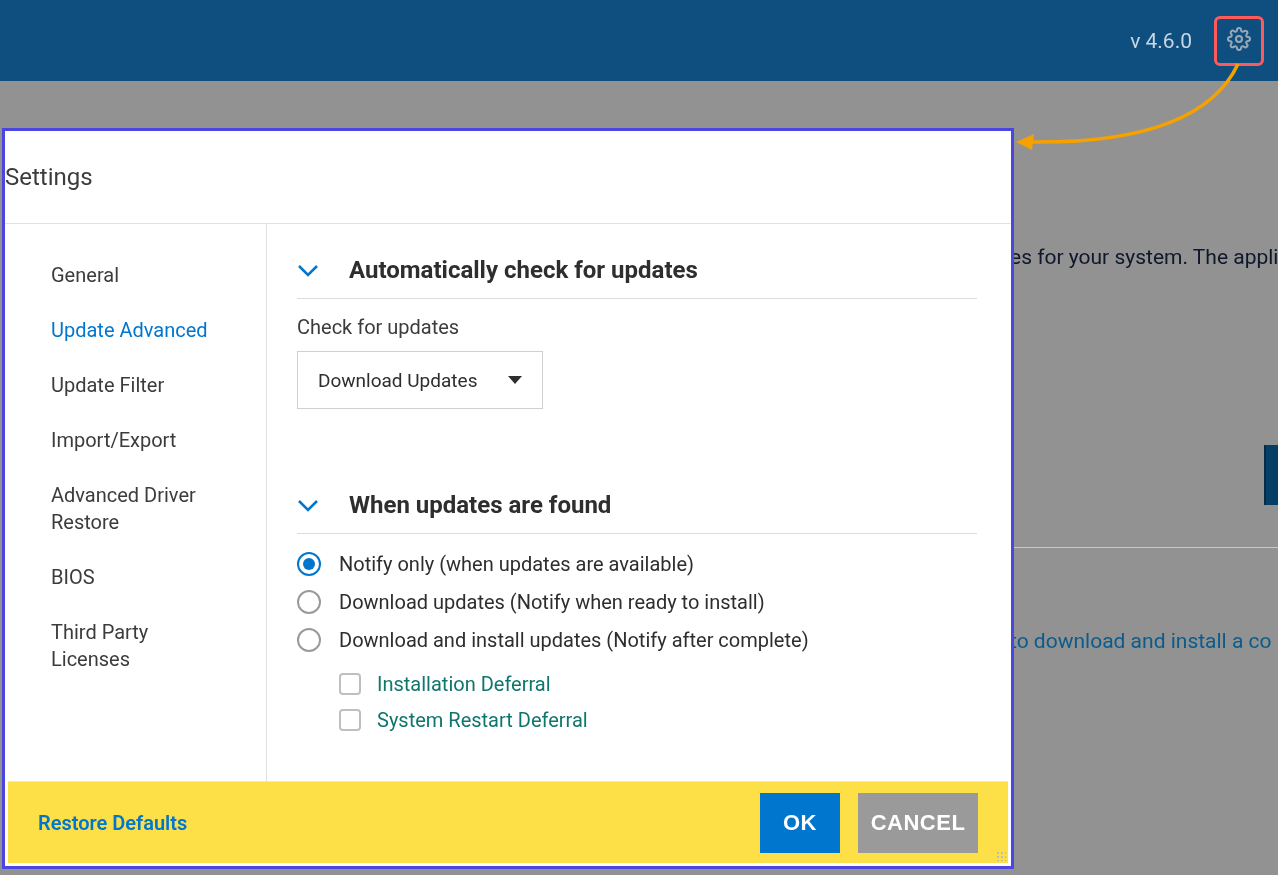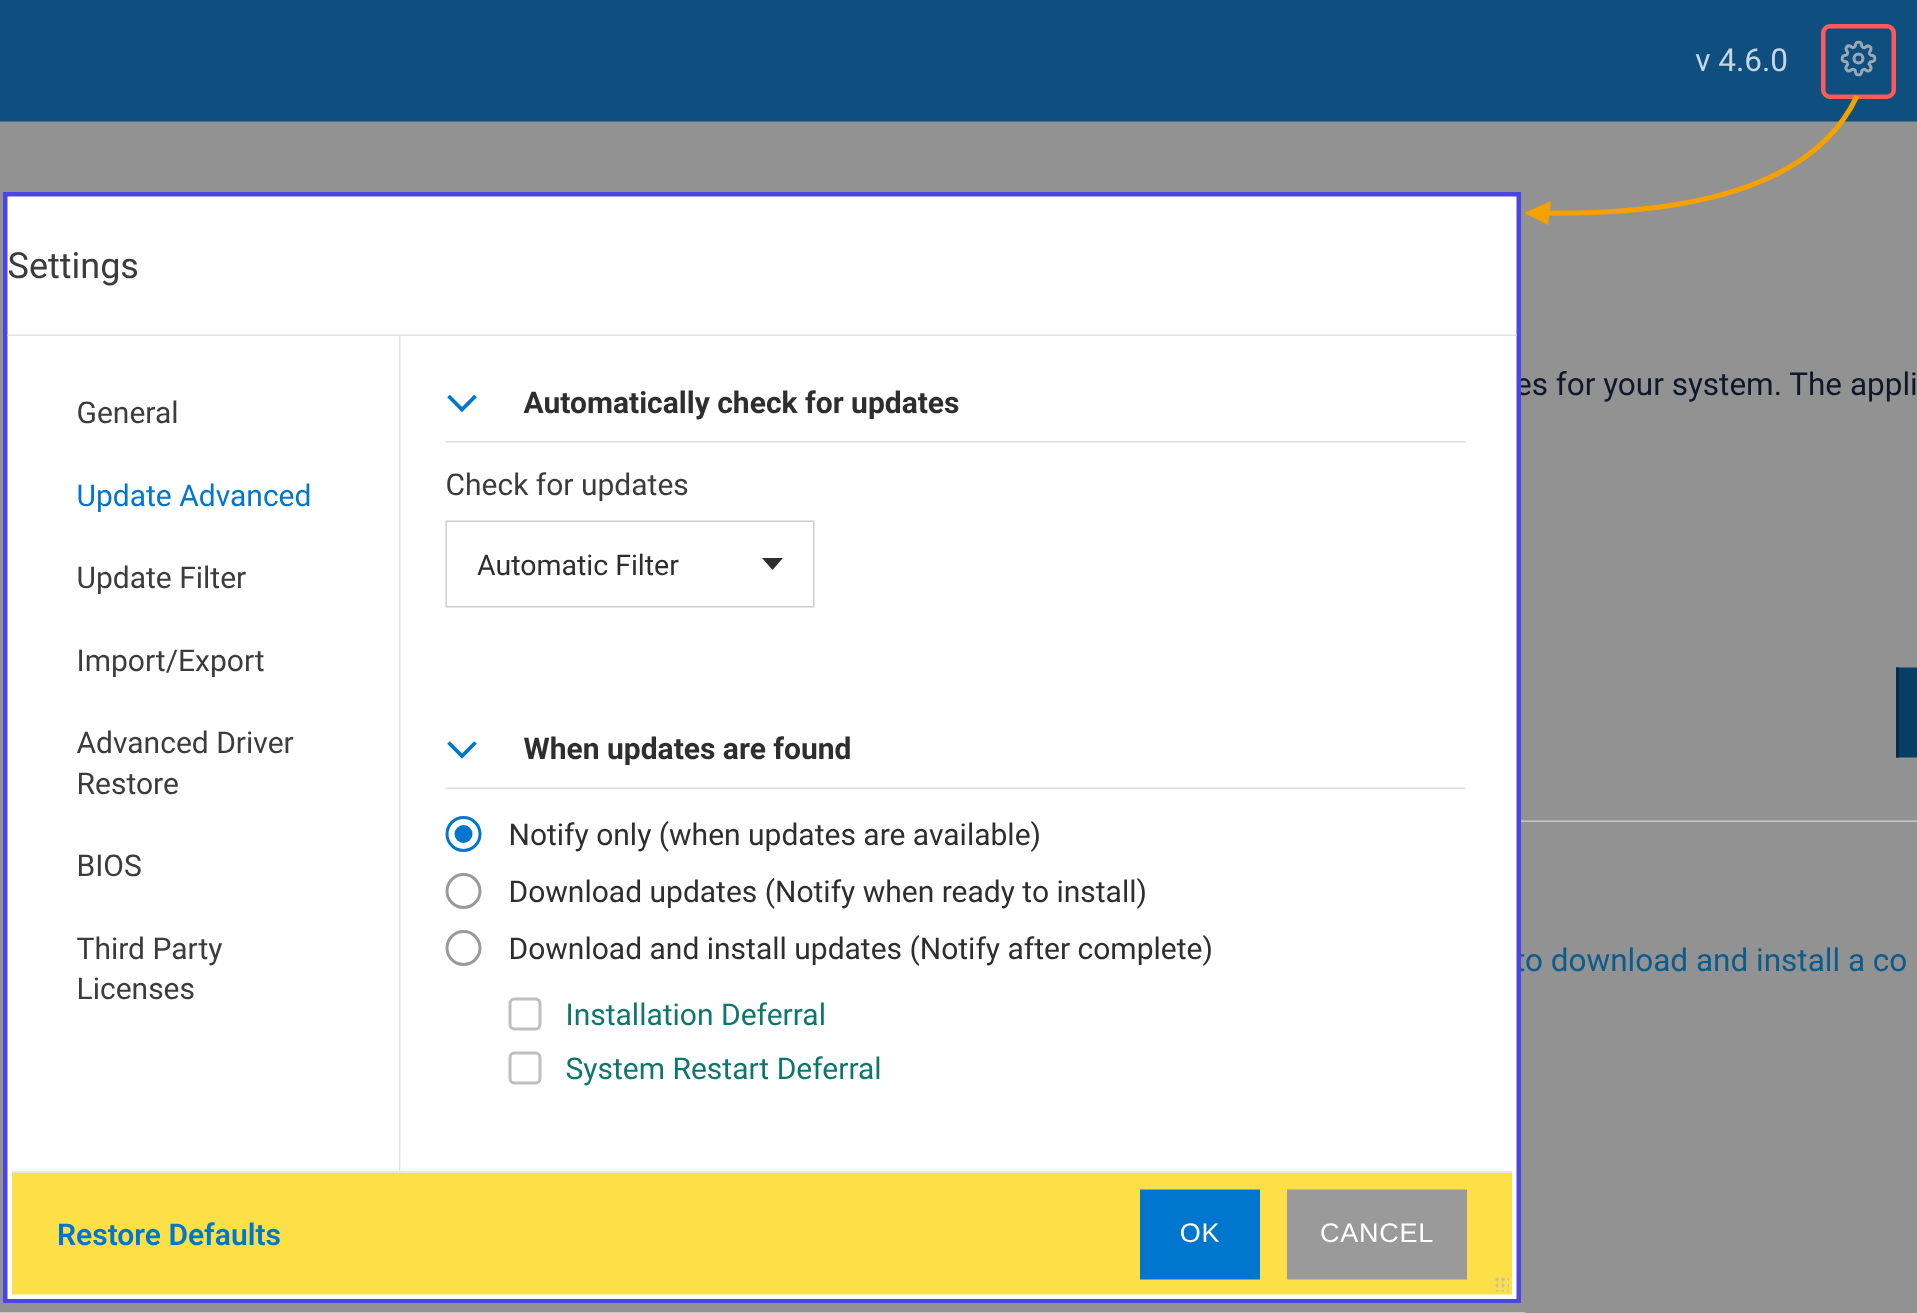--- a/index.html
+++ b/index.html
@@ -54,21 +54,21 @@
 
     .content {
       flex: 1; padding: 22px 34px 0 30px; overflow: hidden; position: relative;
     }
     .section-header {
       display: flex; align-items: center; gap: 30px; padding: 10px 0 14px 0;
       border-bottom: 1px solid #dcdcdc;
     }
     .chevron-down { width: 22px; height: 14px; }
     .chevron-down svg { width: 22px; height: 14px; stroke: #0076ce; fill: none; stroke-width: 2.5; }
-    .section-title { font-size: 20px; font-weight: 700; color: #2e2e2e; }
+    .section-title { font-size: 24px; font-weight: 700; color: #2e2e2e; }
 
     .field-label { font-size: 20px; color: #3c3c3c; margin-top: 16px; }
     .select-box {
       margin-top: 12px; border: 1px solid #cfcfcf; height: 58px; width: 246px;
       display: flex; align-items: center; justify-content: space-between;
       padding: 0 20px; font-size: 19px; color: #2e2e2e; cursor: pointer;
     }
     .triangle-down {
       width: 0; height: 0; border-left: 7px solid transparent; border-right: 7px solid transparent;
       border-top: 8px solid #2e2e2e;
@@ -91,21 +91,21 @@
 
     .dialog-footer {
       position: absolute; left: 3px; right: 3px; bottom: 3px; height: 82px;
       background: #fde047; border-top: 1px solid #e6e6e6;
       display: flex; align-items: center; padding: 0 30px;
     }
     .restore-link { color: #0076ce; font-size: 20px; font-weight: 600; cursor: pointer; }
     .footer-spacer { flex: 1; }
     .btn {
       height: 60px; display: flex; align-items: center; justify-content: center;
-      font-size: 18px; font-weight: 400; letter-spacing: 0.5px; cursor: pointer; border: none;
+      font-size: 22px; font-weight: 700; letter-spacing: 0.5px; cursor: pointer; border: none;
       padding: 0 28px; margin-left: 18px;
     }
     .btn-ok { background: #0076ce; color: #fff; width: 80px; }
     .btn-cancel { background: #9a9a9a; color: #fff; width: 120px; }
 
     .resize-grip {
       position: absolute; right: 5px; bottom: 5px; width: 10px; height: 10px;
       background-image: radial-gradient(circle, #bcbcbc 1px, transparent 1.1px);
       background-size: 4px 4px;
     }
@@ -164,21 +164,21 @@
         <span class="chevron-down">
           <svg viewBox="0 0 22 14">
               <polyline points="2,2 11,11 20,2"></polyline>
             </svg>
         </span>
         <span class="section-title">Automatically check for updates</span>
       </div>
 
       <div class="field-label">Check for updates</div>
       <div class="select-box">
-        <span>Automatic Filter</span>
+        <span>Download Updates</span>
         <span class="triangle-down"></span>
       </div>
 
       <div class="section2">
         <div class="section-header">
           <span class="chevron-down">
             <svg viewBox="0 0 22 14">
                 <polyline points="2,2 11,11 20,2"></polyline>
               </svg>
           </span>

